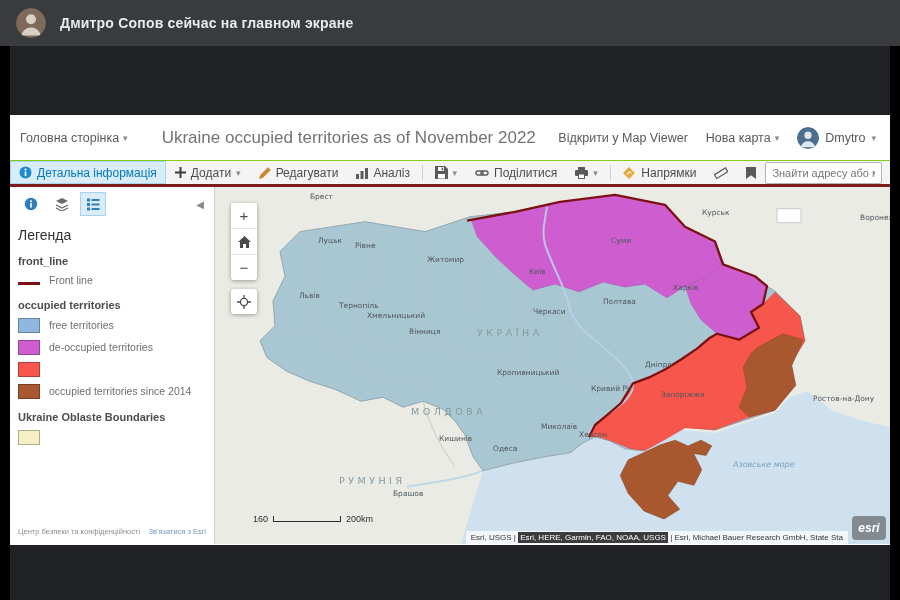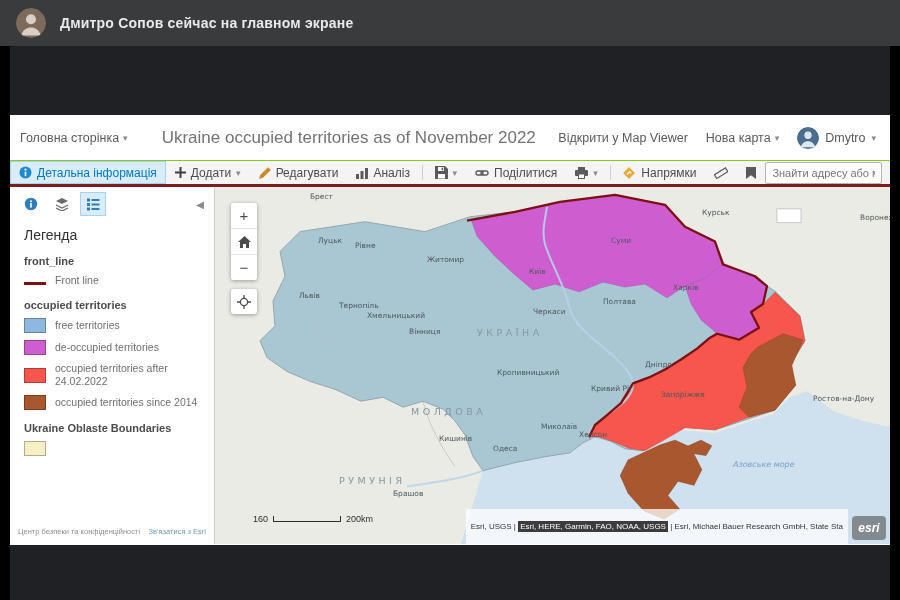--- a/index.html
+++ b/index.html
@@ -34,21 +34,21 @@
              background:#fff;border-radius:2px;align-items:center;width:188px;overflow:hidden;}
   .searchbox input{border:0;flex:1;font-size:11px;padding:0 6px;color:#333;outline:none;min-width:0;
                    font-family:"Liberation Sans",sans-serif;}
   
   .content{display:flex;height:357px;}
   .panel{width:205px;border-right:1px solid #cfcfcf;display:flex;flex-direction:column;background:#fff;box-sizing:border-box;}
   .panel-tabs{display:flex;align-items:center;gap:5px;padding:5px 6px 3px 8px;}
   .ptab{width:24px;height:22px;display:flex;align-items:center;justify-content:center;border:1px solid transparent;cursor:pointer;}
   .ptab.active{background:#d9ecf9;border-color:#a9d2ee;}
   .collapse{margin-left:auto;color:#8a8a8a;font-size:10px;cursor:pointer;padding:2px 4px;}
-  .legend-body{flex:1;padding:4px 12px 0 14px;overflow:hidden;}
+  .legend-body{flex:1;padding:4px 12px 0 8px;overflow:hidden;}
   .legend-title{font-size:14px;color:#323232;margin:4px 0 12px;}
   .layer-name{font-weight:bold;font-size:11px;color:#4c4c4c;margin:12px 0 7px;}
   .legend-item{display:flex;align-items:center;gap:9px;margin:7px 0;color:#6e6e6e;font-size:10.5px;line-height:1.25;}
   .swatch{width:22px;height:15px;border:1px solid rgba(0,0,0,.28);flex:none;box-sizing:border-box;}
   .swatch-line{width:22px;height:0;border-top:3px solid #7d1012;flex:none;margin-top:5px;}
   .panel-footer{padding:3px 8px 6px;font-size:7.5px;color:#8d8d8d;line-height:1.6;}
   .pf-row{display:flex;justify-content:space-between;gap:6px;}
   .pf-link{color:#6f93b8;cursor:pointer;}
   
   .map{flex:1;position:relative;background:#3b82f6;overflow:hidden;}
@@ -60,21 +60,21 @@
   .zoomgrp{position:absolute;left:16px;top:16px;width:26px;border-radius:3px;overflow:hidden;
            box-shadow:0 1px 4px rgba(0,0,0,.35);}
   .zbtn{width:26px;height:25px;background:#fff;border-bottom:1px solid #e4e4e4;display:flex;align-items:center;
         justify-content:center;font-size:15px;color:#4c4c4c;cursor:pointer;}
   .zbtn:last-child{border-bottom:none;}
   .locbtn{position:absolute;left:16px;top:102px;width:26px;height:25px;background:#fff;border-radius:3px;
           box-shadow:0 1px 4px rgba(0,0,0,.35);display:flex;align-items:center;justify-content:center;cursor:pointer;}
   .scalebar{position:absolute;left:38px;bottom:20px;display:flex;align-items:center;font-size:9px;color:#2e2e2e;}
   .sbar{width:66px;height:5px;border:1px solid #2e2e2e;border-top:none;margin:0 5px;}
   .attribution{position:absolute;right:42px;bottom:0;font-size:8px;color:#323232;
-               background:rgba(255,255,255,.75);padding:13px 5px;white-space:nowrap;}
+               background:rgba(255,255,255,.75);padding:2px 5px;white-space:nowrap;}
   .attr-dark{background:#3c3c3c;color:#fff;padding:1px 2px;}
   .esri-logo{position:absolute;right:4px;bottom:4px;width:34px;height:24px;border-radius:4px;
              background:rgba(70,70,70,.55);color:#fff;display:flex;align-items:center;justify-content:center;
              font-size:12px;font-style:italic;font-weight:bold;}
 </style>
 </head>
 <body>
 
 <div class="meet-bar">
   <div class="meet-avatar">
@@ -258,21 +258,20 @@
             <div class="legend-item">
               <span class="swatch" style="background: rgb(143, 184, 224);"></span>
               <span>free territories</span>
             </div>
             <div class="legend-item">
               <span class="swatch" style="background: rgb(206, 94, 208);"></span>
               <span>de-occupied territories</span>
             </div>
             <div class="legend-item">
               <span class="swatch" style="background: rgb(246, 86, 75);"></span>
-              <span>occupied territories after 24.02.2022</span>
             </div>
             <div class="legend-item">
               <span class="swatch" style="background: rgb(169, 87, 47);"></span>
               <span>occupied territories since 2014</span>
             </div>
             <div class="layer-name">Ukraine Oblaste Boundaries</div>
             <div class="legend-item">
               <span class="swatch" style="background: rgb(245, 239, 195);"></span>
             </div>
           </div>

